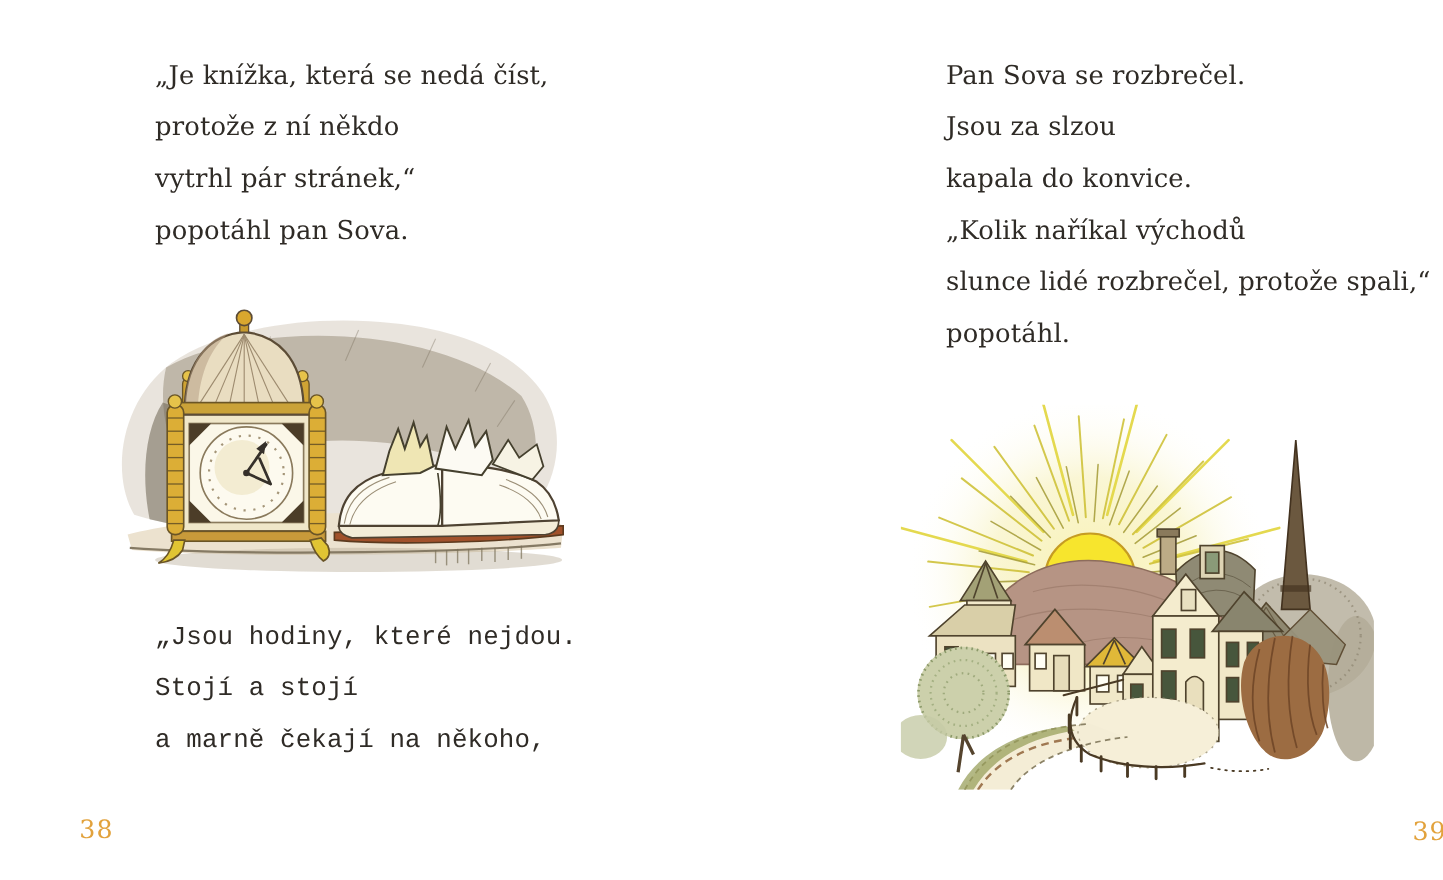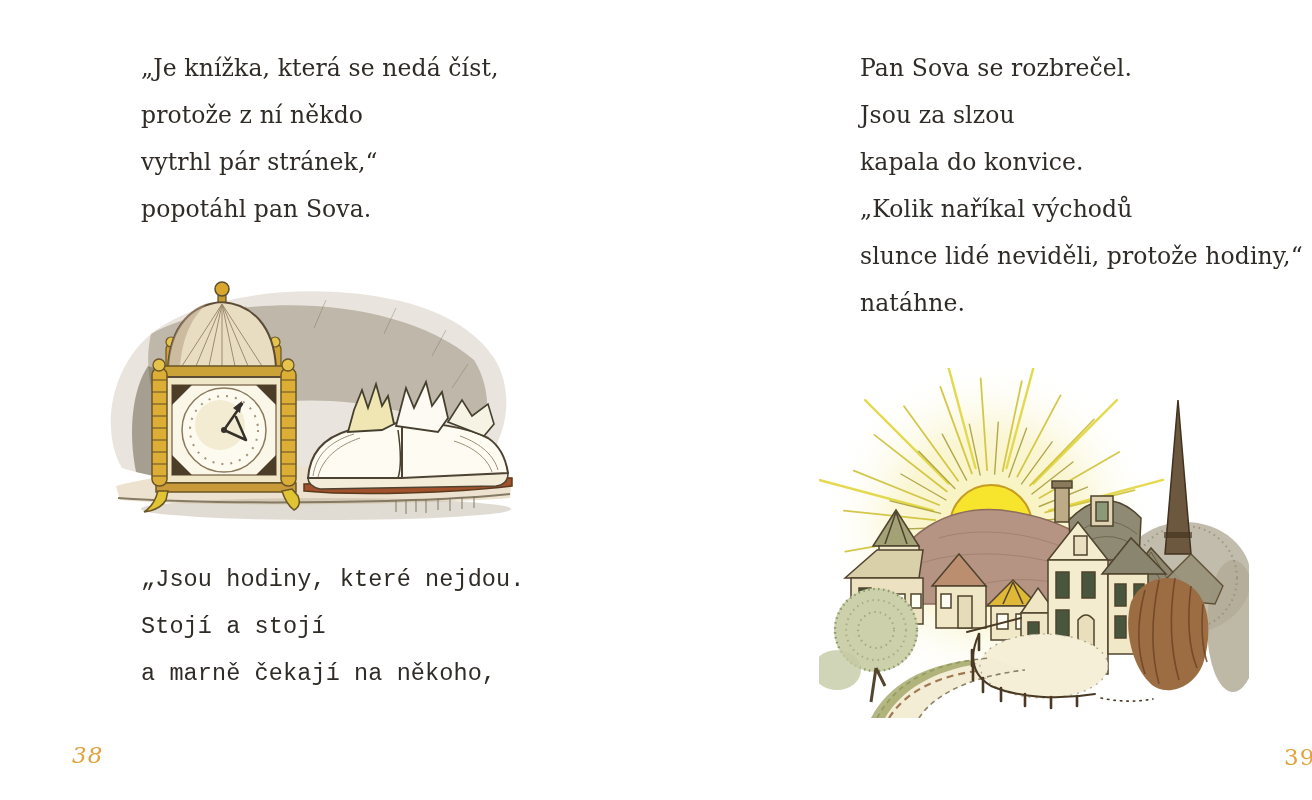--- a/index.html
+++ b/index.html
@@ -143,32 +143,32 @@
         </g>
       </svg>
     </figure>
 
     <div class="stanza" style="left:105px;top:556px;font-family:Liberation Mono, monospace;">
       <p>„Jsou hodiny, které nejdou.</p>
       <p>Stojí a stojí</p>
       <p>a marně čekají na někoho,</p>
     </div>
 
-    <div class="pagenum" style="left:36px;top:742px;font-style:italic;">38</div>
+    <div class="pagenum" style="left:36px;top:742px;">38</div>
   </section>
 
   <section>
 
     <div class="stanza" style="left:824px;top:45px;">
       <p>Pan Sova se rozbrečel.</p>
       <p>Jsou za slzou</p>
       <p>kapala do konvice.</p>
       <p>„Kolik naříkal východů</p>
-      <p>slunce lidé neviděli, protože hodiny,“</p>
-      <p>natáhne.</p>
+      <p>slunce lidé rozbrečel, protože spali,“</p>
+      <p>popotáhl.</p>
     </div>
 
     <figure class="illus" style="left:783px;top:368px;width:430px;height:350px;">
       <svg width="430" height="350" viewBox="0 0 430 350">
         <defs>
           <radialGradient id="glowG" cx="0.5" cy="0.5" r="0.5">
             <stop offset="0" stop-color="#f8f1ae" stop-opacity="0.95"></stop>
             <stop offset="0.55" stop-color="#f6efb2" stop-opacity="0.55"></stop>
             <stop offset="1" stop-color="#ffffff" stop-opacity="0"></stop>
           </radialGradient>

